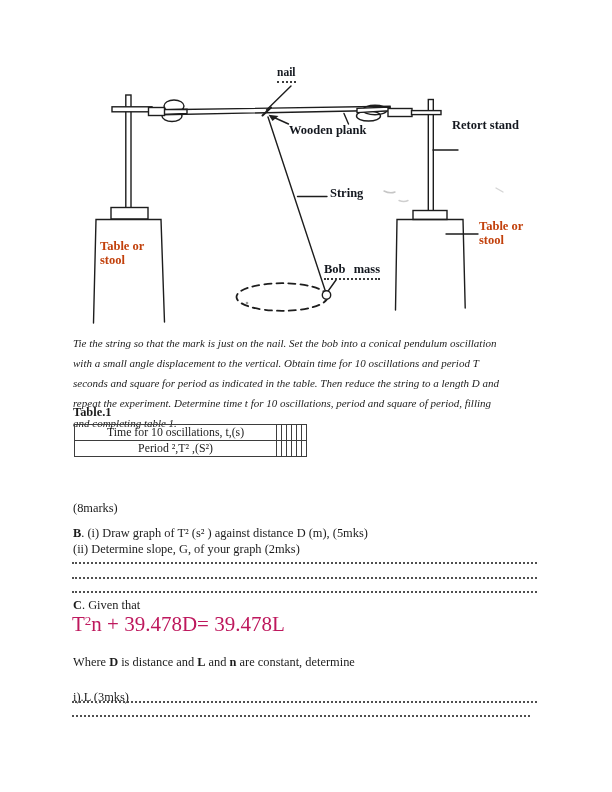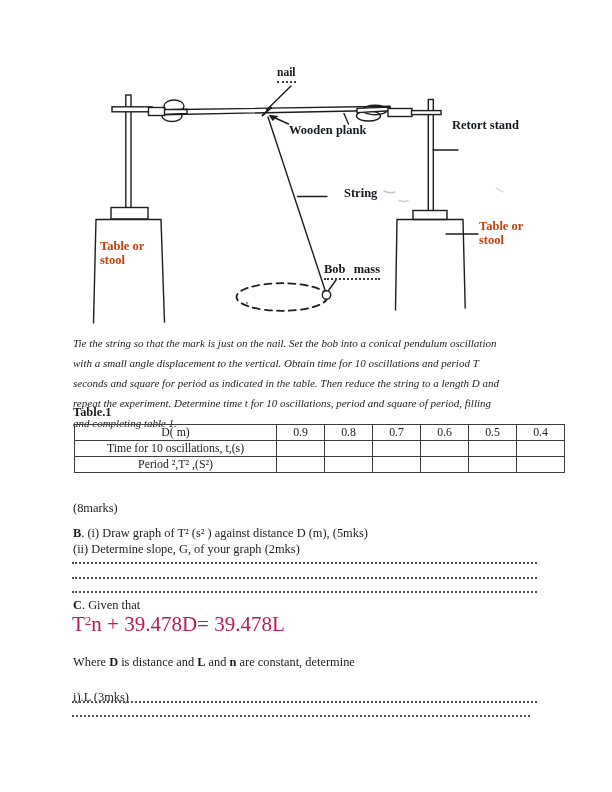--- a/index.html
+++ b/index.html
@@ -75,43 +75,34 @@
     <path d="M384 191 q6 3 11 1" stroke="#c6c6c6"></path>
     <path d="M399 200.5 q5 2 9 0" stroke="#cfcfcf"></path>
     <path d="M496 188 l7 4" stroke="#d6d6d6"></path>
     <circle cx="247" cy="303" r="1.3" fill="#9a9a9a" stroke="none"></circle>
   </g>
 </svg>
 
 <div class="dlabel dotted-underline" style="left:277px;top:66px;font-size:11.5px;">nail</div>
 <div class="dlabel" style="left:289px;top:124px;">Wooden plank</div>
 <div class="dlabel" style="left:452px;top:119px;">Retort stand</div>
-<div class="dlabel" style="left:330px;top:187px;margin-left:14px;">String</div>
+<div class="dlabel" style="left:330px;top:187px;">String</div>
 <div class="dlabel navy" style="left:100px;top:240px;width:64px;">Table or stool</div>
 <div class="dlabel dotted-underline" style="left:324px;top:263px;word-spacing:5px;">Bob mass</div>
 <div class="dlabel navy" style="left:479px;top:220px;width:58px;">Table or stool</div>
 
 <div class="para" style="top:333px;">Tie the string so that the mark is just on the nail. Set the bob into a conical pendulum oscillation
 with a small angle displacement to the vertical. Obtain time for 10 oscillations and period T
 seconds and square for period as indicated in the table. Then reduce the string to a length D and
 repeat the experiment. Determine time t for 10 oscillations, period and square of period, filling
 and completing table 1.</div>
 <div class="textline bold" style="top:405px;">Table.1</div>
 
 <table class="t1">
   <tbody>
-      <tr>
-    <td class="w-lbl">D( m)</td>
-    <td class="w-d">0.9</td>
-    <td class="w-d">0.8</td>
-    <td class="w-d">0.7</td>
-    <td class="w-d">0.6</td>
-    <td class="w-d">0.5</td>
-    <td class="w-d">0.4</td>
-  </tr>
   <tr>
     <td class="w-lbl">Time for 10 oscillations, t,(s)</td>
     <td></td>
         <td></td>
     <td></td>
         <td></td>
     <td></td>
         <td></td>
   </tr>
   <tr>

